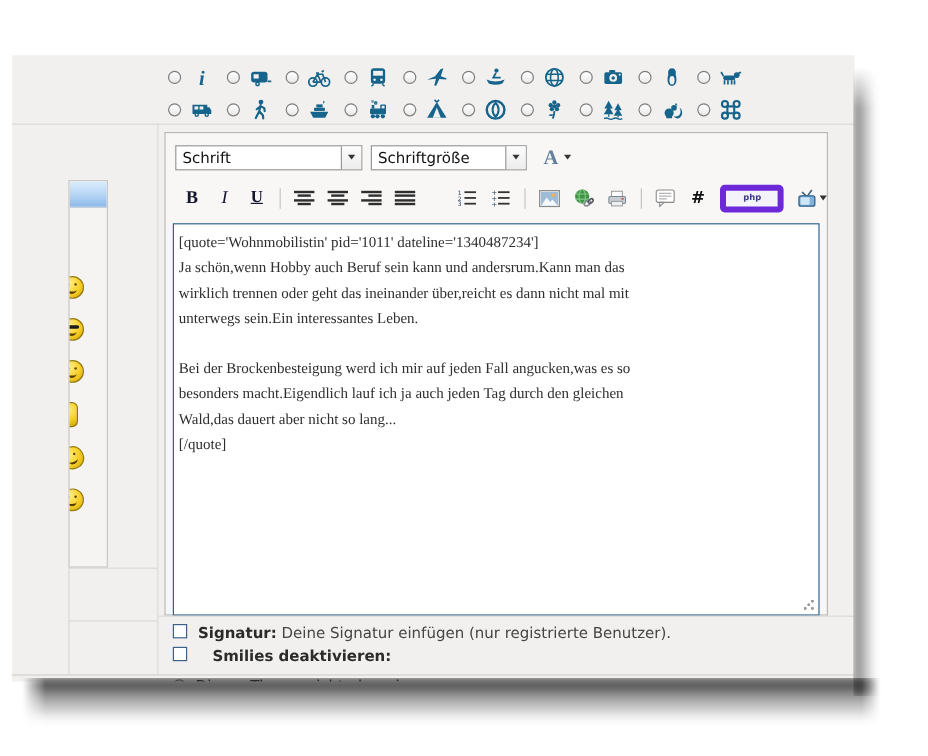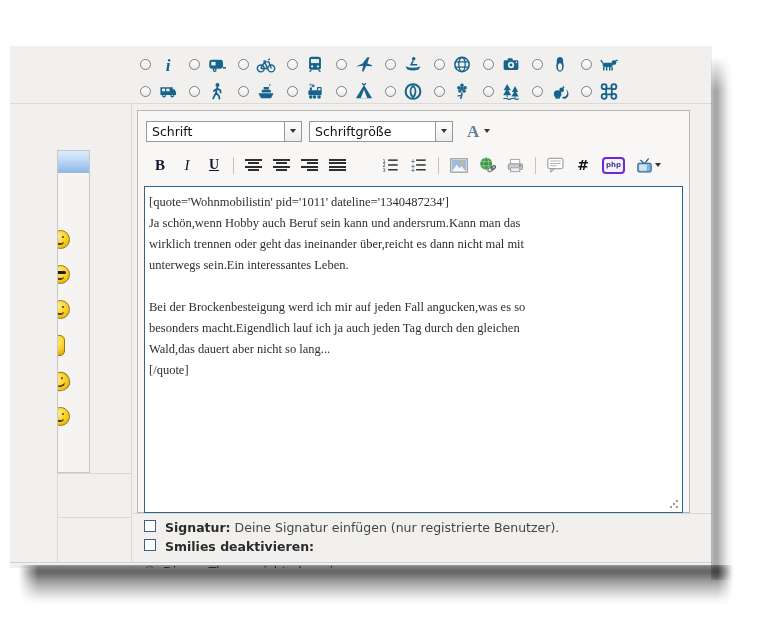--- a/index.html
+++ b/index.html
@@ -54,21 +54,21 @@
   .smiley.sunglasses::before{width:11px;height:3px;border-radius:2px;background:#1c1c1c;box-shadow:none;left:3px;}
   .smiley.thumbs-up{border-radius:5px;width:14px;height:21px;}
   .smiley.thumbs-up::before,.smiley.thumbs-up::after{display:none;}
   .smiley.dance{transform:rotate(-22deg);border-radius:46%;}
 
   
   .editor{position:absolute;left:127px;top:64px;width:553px;height:403px;
     border:1px solid #b9b7b3;background:#f8f7f6;box-sizing:border-box;}
   .ed-row1{display:flex;align-items:center;padding:8px 0 0 8px;height:24px;}
   .sel{display:inline-flex;height:21px;background:#fff;border:1px solid #989898;box-sizing:border-box;}
-  .sel-font{width:156px;} .sel-size{width:144px;margin-left:7px;}
+  .sel-font{width:156px;} .sel-size{width:130px;margin-left:7px;}
   .sel .sel-val{flex:1;font-size:12.5px;color:#111;padding:2px 0 0 5px;white-space:nowrap;overflow:hidden;}
   .sel .sel-btn{width:16px;border-left:1px solid #989898;background:linear-gradient(#fdfdfd,#ececec);
     display:flex;align-items:center;justify-content:center;}
   .caret{width:0;height:0;border-left:3.5px solid transparent;border-right:3.5px solid transparent;border-top:4px solid #333;}
   .color-btn{display:inline-flex;align-items:center;margin-left:14px;gap:5px;}
   .color-a{font-family:"Liberation Serif","DejaVu Serif",serif;font-weight:bold;font-size:17px;color:#64809b;line-height:1;}
 
   .ed-row2{display:flex;align-items:center;padding-left:14px;margin-top:10px;height:24px;gap:11px;}
   .tbtn{display:inline-flex;align-items:center;justify-content:center;min-width:16px;height:20px;cursor:default;}
   .t-b{font-family:"Liberation Serif",serif;font-weight:bold;font-size:15px;color:#15152e;}
@@ -76,38 +76,38 @@
   .t-u{font-family:"Liberation Serif",serif;font-weight:bold;font-size:14px;color:#15152e;text-decoration:underline;}
   .t-h{font-weight:bold;font-size:14px;color:#111;}
   .tb-sep{width:1px;height:17px;background:#c6c4c1;}
   .gap{width:14px;}
   .al{width:17px;height:12px;display:flex;flex-direction:column;justify-content:space-between;}
   .al i{display:block;height:2px;background:#2e2e2e;}
   .al-left i:nth-child(even){width:62%;} .al-left i{width:100%;}
   .al-center i{width:100%;margin:0 auto;} .al-center i:nth-child(even){width:62%;}
   .al-right i{width:100%;margin-left:auto;} .al-right i:nth-child(even){width:62%;}
   .al-just i{width:100%;}
-  .php-chip{border:2px solid #6d28d9;border-radius:4px;background:#f4f3fb;color:#3c3c8c;
-    font-size:7px;font-weight:bold;padding:3px 2px;line-height:1;}
+  .php-chip{border:5px solid #6d28d9;border-radius:4px;background:#f4f3fb;color:#3c3c8c;
+    font-size:7px;font-weight:bold;padding:3px 14px;line-height:1;}
   .tv-caret{margin-left:2px;}
 
   .ta-wrap{position:relative;margin:9px 6px 0 6px;}
   .ta{display:block;width:539px;height:327px;box-sizing:border-box;border:1px solid #30658a;background:#fff;
     resize:none;overflow:hidden;outline:none;padding:5px 4px;font-family:Liberation Serif, serif;
     font-size:12.5px;line-height:21px;color:#2e2e2e;}
   .grip{position:absolute;right:4px;bottom:4px;width:10px;height:10px;
     background:
       radial-gradient(circle at 8px 2px,#9a9a9a 1px,transparent 1.4px),
       radial-gradient(circle at 8px 8px,#9a9a9a 1px,transparent 1.4px),
       radial-gradient(circle at 2px 8px,#9a9a9a 1px,transparent 1.4px),
       radial-gradient(circle at 5px 5px,#9a9a9a 1px,transparent 1.4px);}
 
   
   .opt-row{position:absolute;left:134px;display:flex;align-items:flex-start;font-size:12.5px;color:#454545;white-space:nowrap;}
-  .opt-sig{top:474px;} .opt-smi{top:493px;}
+  .opt-sig{top:474px;} .opt-smi{top:493px;gap:12px;}
   .cb{width:12px;height:12px;border:1px solid #3d608a;background:#fff;box-sizing:border-box;margin-right:9px;flex:0 0 auto;}
   .opt-label{font-weight:bold;color:#2b2b2b;margin-right:4px;}
 
   .clipped-row{position:absolute;left:134px;top:518px;display:flex;align-items:center;gap:8px;
     font-size:12.5px;color:#454545;white-space:nowrap;}
 </style>
 </head>
 <body>
 
 <div class="canvas">

